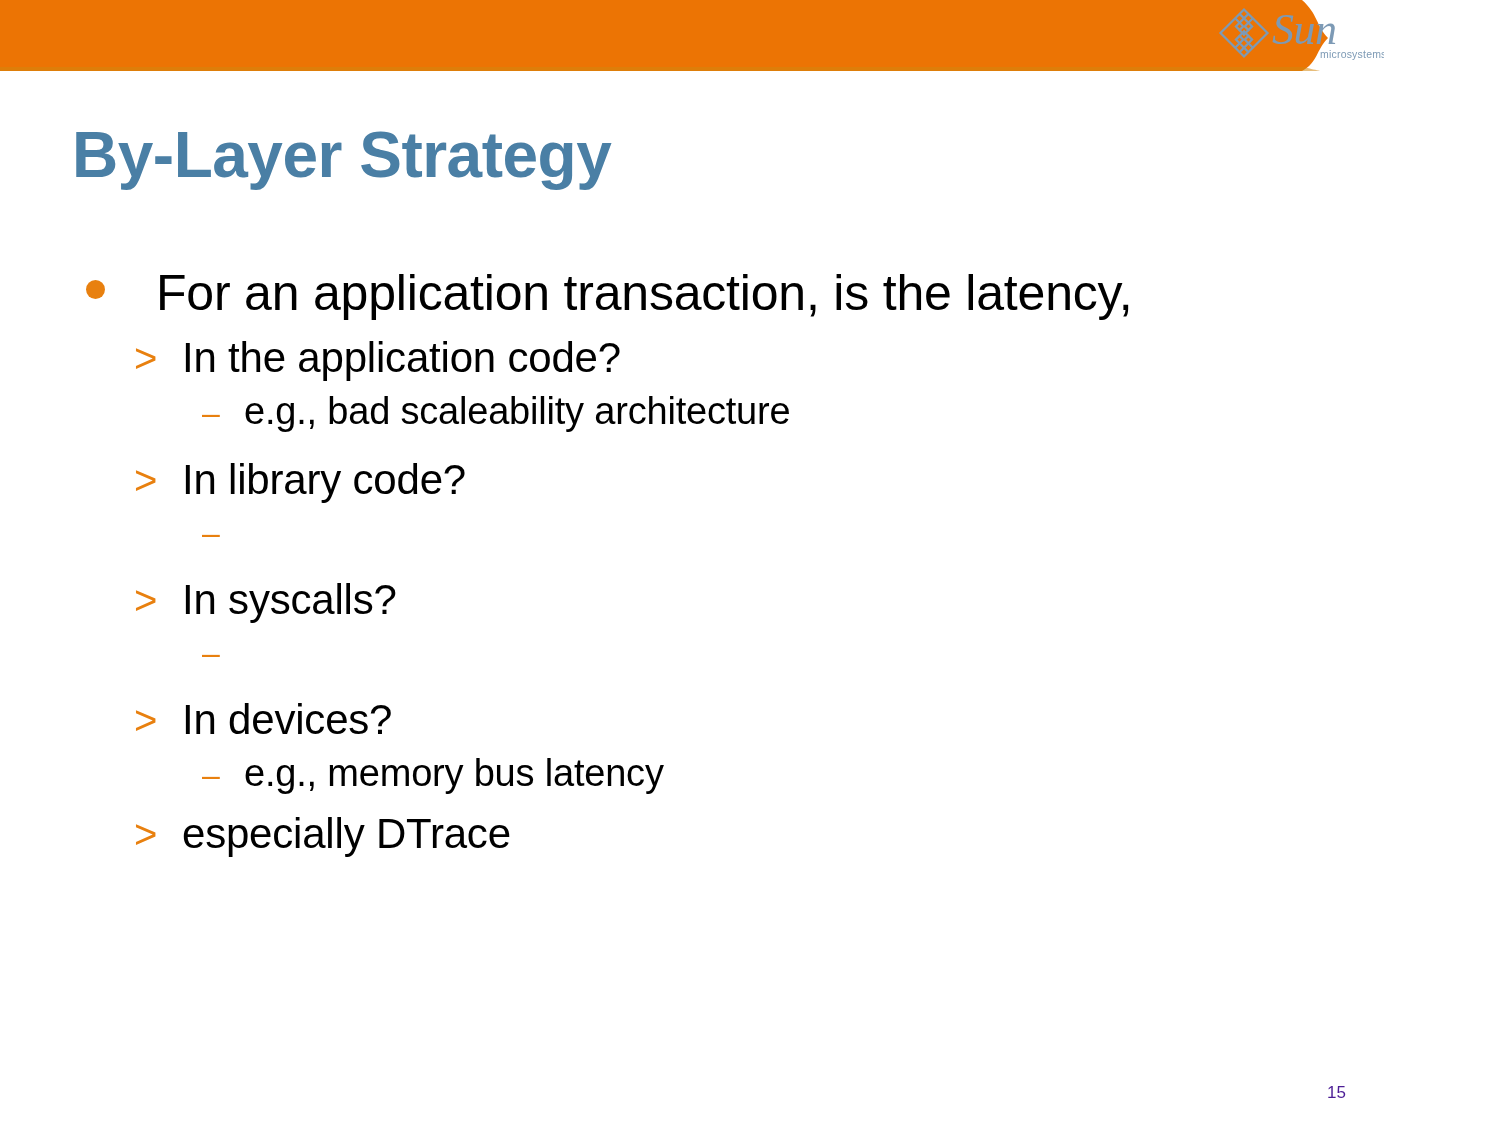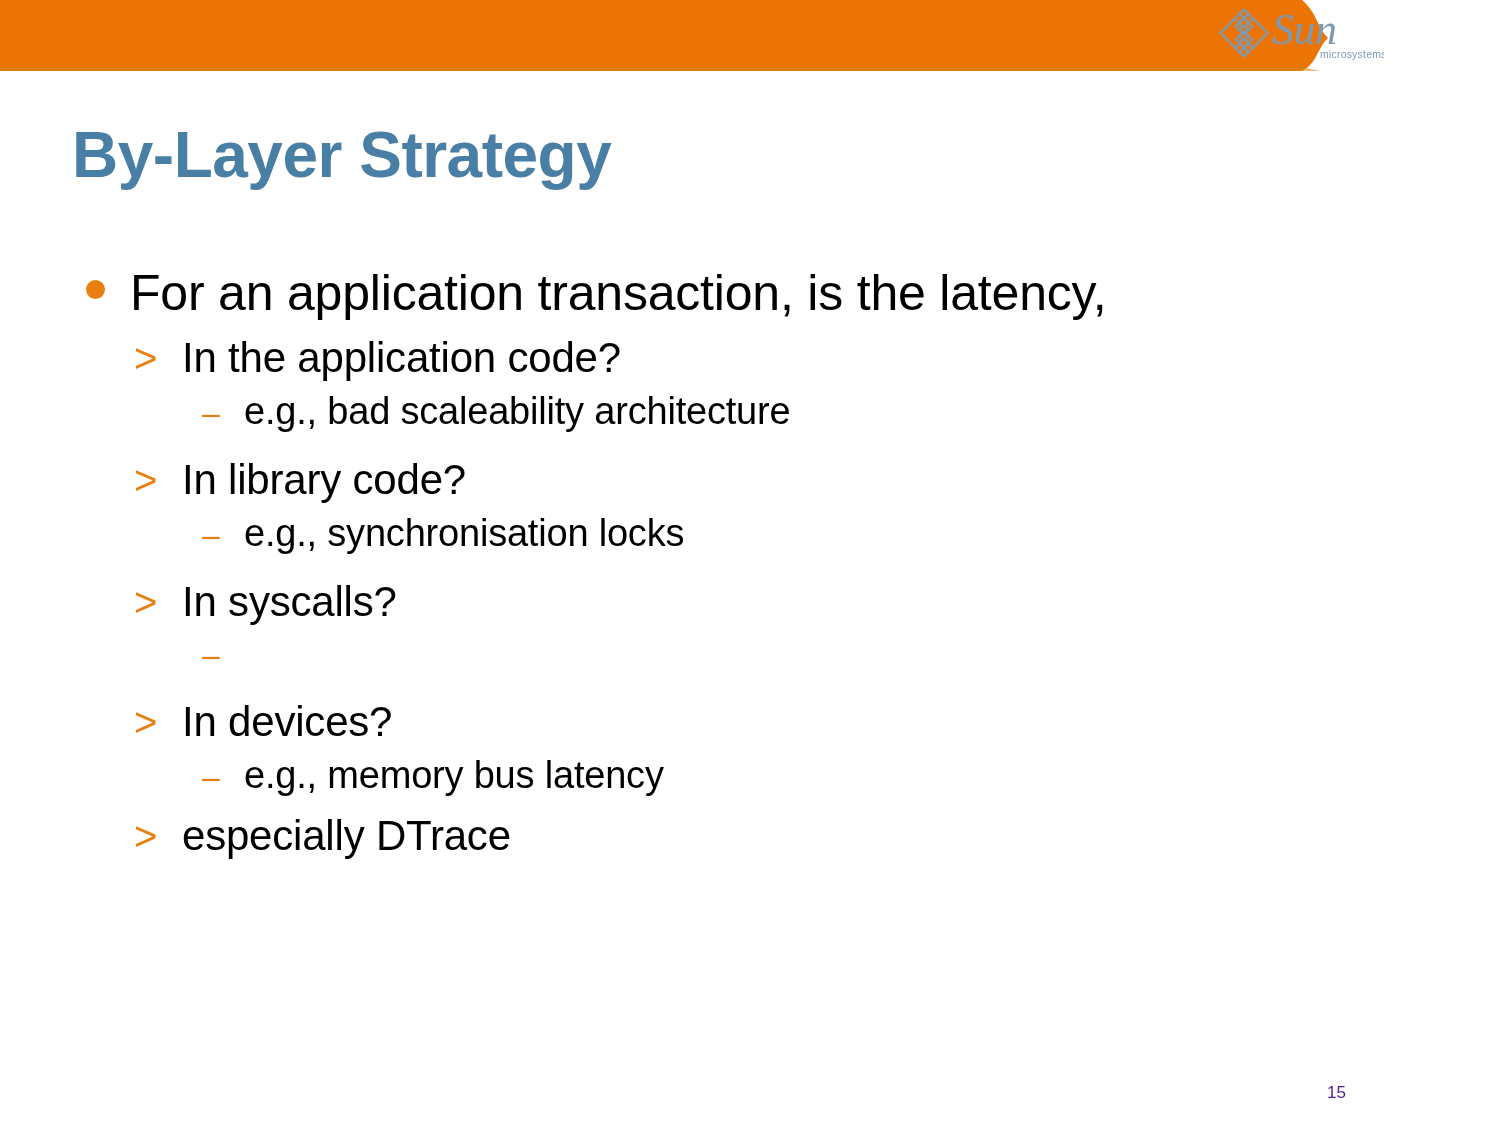--- a/index.html
+++ b/index.html
@@ -124,20 +124,21 @@
     vertical-align: middle;
     position: relative;
     top: -8px;
   }
   .lvl1 .txt {
     font-size: 50px;
     line-height: 62px;
     color: #000000;
     letter-spacing: -0.2px;
     white-space: nowrap;
+    margin-left: 26px;
   }
 
   
   .lvl2 {
     margin-left: 62px;
     margin-bottom: 0px;
   }
   .lvl2 .marker {
     width: 48px;
     flex: none;
@@ -241,21 +242,20 @@
       <span class="txt">e.g., bad scaleability architecture</span>
     </div>
 
     <div class="row lvl2 gap-before">
       <span class="marker">&gt;</span>
       <span class="txt">In library code?</span>
     </div>
 
     <div class="row lvl3">
       <span class="marker">–</span>
-      <span class="txt">e.g., synchronisation locks</span>
     </div>
 
     <div class="row lvl2 gap-before">
       <span class="marker">&gt;</span>
       <span class="txt">In syscalls?</span>
     </div>
 
     <div class="row lvl3">
       <span class="marker">–</span>
     </div>

